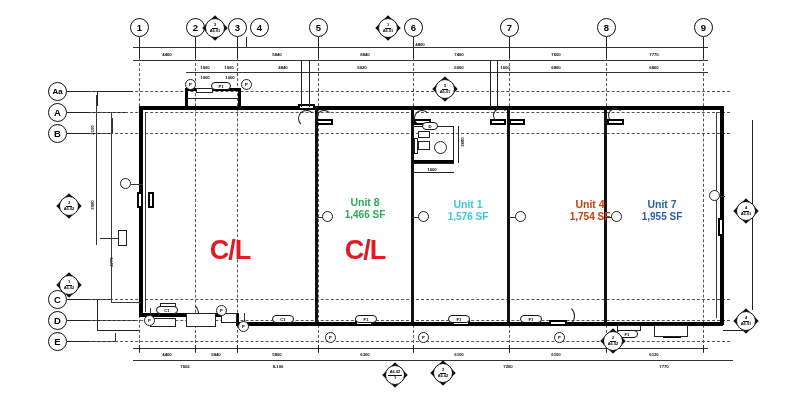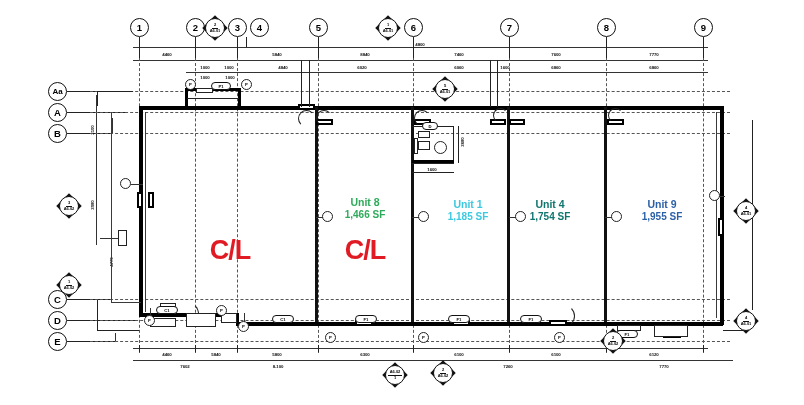--- a/index.html
+++ b/index.html
@@ -263,30 +263,30 @@
   <div class="cl" style="left:230px;top:235px;">C/L</div>
 
   <div class="unitlbl" style="left:365px;top:196px;color:#2eab5a;">
     <span class="unitname">Unit 8</span>
     <span class="unitarea">1,466 SF</span>
   </div>
   <div class="cl" style="left:365px;top:235px;">C/L</div>
 
   <div class="unitlbl" style="left:468px;top:198px;color:#3cc8e0;">
     <span class="unitname">Unit 1</span>
-    <span class="unitarea">1,185 SF</span>
-  </div>
-
-  <div class="unitlbl" style="left:550px;top:198px;color:#0f766e;">
+    <span class="unitarea">1,576 SF</span>
+  </div>
+
+  <div class="unitlbl" style="left:590px;top:198px;color:#c2410c;">
     <span class="unitname">Unit 4</span>
     <span class="unitarea">1,754 SF</span>
   </div>
 
   <div class="unitlbl" style="left:662px;top:198px;color:#2b5fa8;">
-    <span class="unitname">Unit 9</span>
+    <span class="unitname">Unit 7</span>
     <span class="unitarea">1,955 SF</span>
   </div>
 
   <div class="winsym" style="left:298px;top:104px;width:17px;height:6px;"></div>
   <div class="winsym-in" style="left:300px;top:106px;width:13px;height:2px;"></div>
   <div class="swing" style="left:298px;top:110px;width:15px;height:15px;transform:rotate(0deg);"></div>
 
   <div class="winsym" style="left:316px;top:119px;width:17px;height:6px;"></div>
   <div class="winsym-in" style="left:318px;top:121px;width:13px;height:2px;"></div>
   <div class="swing" style="left:316px;top:110px;width:14px;height:14px;"></div>

